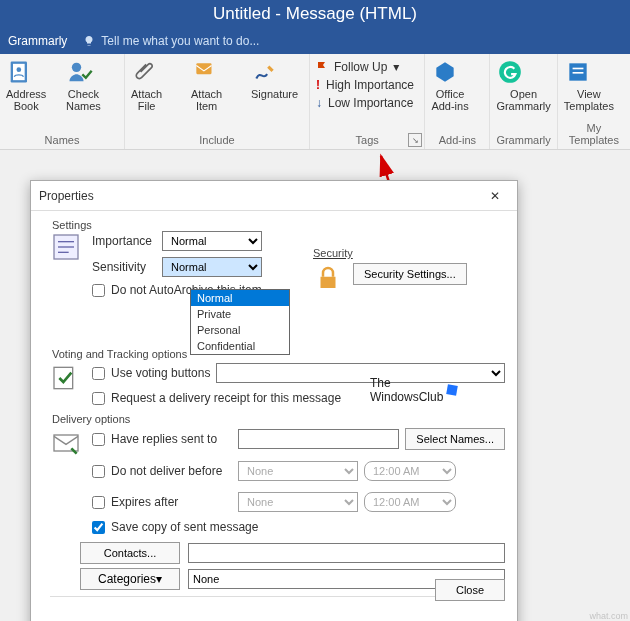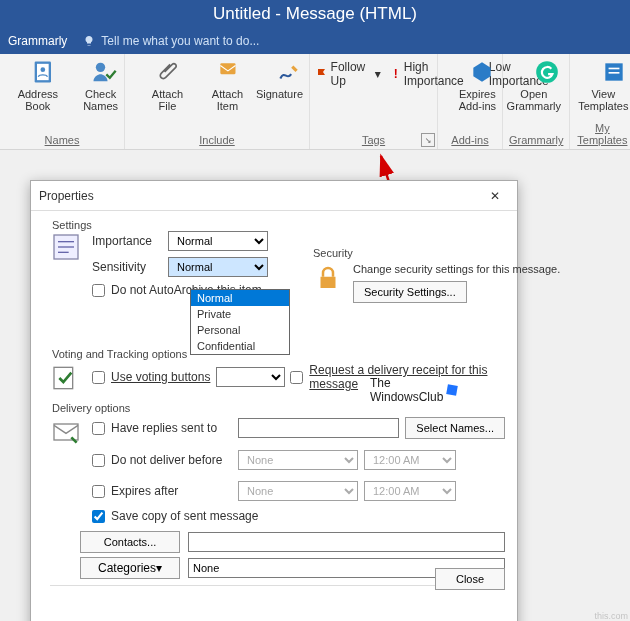--- a/index.html
+++ b/index.html
@@ -10,66 +10,66 @@
 
 
 .tabstrip { background: #2b579a; height: 26px; display: flex; align-items: center; padding: 0 8px; gap: 16px; color: #cfe0f5; }
 .tab { font-size: 12px; color: #fff; }
 .tellme { color: #cfe0f5; display: flex; align-items: center; gap: 6px; }
 .tellme svg { width: 12px; height: 12px; }
 
 
 .ribbon { background: #f3f3f3; border-bottom: 1px solid #d5d5d5; height: 96px; display: flex; }
 .group { border-right: 1px solid #e0e0e0; padding: 4px 6px 2px 6px; display: flex; flex-direction: column; justify-content: space-between; position: relative; }
-.group-label { text-align: center; font-size: 11px; color: #666; padding-bottom: 1px; text-decoration: underline; }
+.group-label { text-align: center; font-size: 11px; color: #666; padding-bottom: 1px; }
 .group-body { display: flex; gap: 8px; align-items: flex-start; flex: 1; }
-.bigbtn { display: flex; flex-direction: column; align-items: flex-end; gap: 2px; width: 52px; cursor: default; }
+.bigbtn { display: flex; flex-direction: column; align-items: flex-start; gap: 2px; width: 52px; cursor: default; }
 .bigbtn .ico { width: 28px; height: 28px; display: flex; align-items: center; justify-content: center; }
 .bigbtn .lbl { font-size: 11px; text-align: center; line-height: 12px; }
-.tagslist { display: flex; flex-direction: row; gap: 13px; padding-top:2px;}
+.tagslist { display: flex; flex-direction: column; gap: 4px; padding-top:2px;}
 .tagitem { display: flex; align-items: center; gap: 6px; font-size: 11px; }
 .launcher { position: absolute; right: 2px; bottom: 2px; width: 14px; height: 14px; border: 1px solid #999; display:flex; align-items:center; justify-content:center; font-size:8px; color:#666; cursor:pointer; background:#f3f3f3;}
 .launcher::after { content:"↘"; font-size:8px; }
 
 
 .dialog { position: absolute; left: 30px; top: 180px; width: 488px; height: 452px; background: #fff; border: 1px solid #aaa; box-shadow: 0 3px 12px rgba(0,0,0,.3); }
 .dlg-title { height: 30px; display: flex; align-items: center; justify-content: space-between; padding: 0 8px; border-bottom: 1px solid #ddd; font-size: 12px; }
 .dlg-close { width: 28px; height: 20px; display: flex; align-items: center; justify-content: center; cursor: pointer; font-size:13px;}
 .dlg-body { padding: 8px 12px; position: relative; margin-left: 7px; }
 
 fieldset.box { border: none; margin-bottom: 8px; position: relative; }
 fieldset.box > legend { font-size: 11px; color: #444; padding: 0 2px; }
 .row { display: flex; align-items: center; gap: 6px; margin: 3px 0; }
 .settings-grid { display: flex; gap: 10px; }
 .settings-icon { width: 32px; height: 32px; }
-.settings-fields { display: grid; grid-template-columns: 70px 110px; gap: 6px 6px; align-items: center; font-size:11px;}
+.settings-fields { display: grid; grid-template-columns: 70px 110px; gap: 6px 0; align-items: center; font-size:11px;}
 select, input[type=text] { border: 1px solid #7a7a7a; background: #fff; font-size: 11px; height: 20px; padding: 1px 4px; }
 select { width: 100px; }
 .check { display: flex; align-items: center; gap: 6px; font-size: 11px; }
 .check input { width: 13px; height: 13px; }
 
-.security { position: absolute; left: 275px; top: 36px; width: 310px; }
+.security { position: absolute; left: 275px; top: 36px; width: 310px; text-decoration: underline; }
 .secrow { display: flex; gap: 10px; align-items: flex-start; }
 .btn { background: #f8f8f8; border: 1px solid #999; padding: 2px 10px; font-size: 11px; cursor: pointer; height:22px; display:inline-flex; align-items:center;}
 
 .dropdown-open { position: absolute; left: 152px; top: 78px; width: 100px; background: #fff; border: 1px solid #666; z-index: 50; }
 .dropdown-open div { padding: 2px 6px; font-size: 11px; cursor:pointer;}
 .dropdown-open div.sel { background: #0078d7; color: #fff; }
 
 .voting { margin-top: 48px; }
 .voting .body { display: flex; gap: 10px; }
 .voting-icon { width: 32px; height: 32px; margin-top:2px;}
-.vot-lines { flex:1; display:flex; gap:5px;text-decoration:underline; }
+.vot-lines { flex:1; display:flex; flex-direction:column; gap:5px; }
 .vot-select { flex:1; }
 
 .delivery { margin-top: 2px; }
 .delivery .body { display: flex; gap: 10px; }
 .deliv-lines { flex:1; display:flex; flex-direction:column; gap:5px; }
 .delivery .row input[type=text] { flex:1; }
-.time-input { width:92px; }
+.time-input { width:92px;border-radius:8px; }
 .date-input { width:120px; }
 
 .footer-row { display:flex; gap:8px; align-items:center; margin:4px 0 4px 30px; }
 .footer-row .btn { width:100px; justify-content:center;}
 .footer-row input[type=text] { flex:1; }
 
 .dlg-buttons { position:absolute; right:12px; bottom:10px; }
 hr.sep { border:none; border-top:1px solid #ddd; margin:6px 0;}
 
 
@@ -184,21 +184,21 @@
   </div>
 
   <div class="group">
     <div class="group-body">
       <div class="bigbtn">
         <span class="ico">
             <svg width="26" height="26" viewBox="0 0 24 24">
               <polygon points="12,3 20,8 20,16 12,21 4,16 4,8" fill="#2b7cc7"></polygon>
             </svg>
           </span>
-        <span class="lbl" style="white-space:pre-line">Expires
+        <span class="lbl" style="white-space:pre-line">Office
 Add-ins</span>
       </div>
     </div>
     <div class="group-label">Add-ins</div>
   </div>
 
   <div class="group">
     <div class="group-body">
       <div class="bigbtn">
         <span class="ico">
@@ -286,21 +286,20 @@
     </div>
 
     <div class="security">
       <div style="font-size:11px;color:#444;margin-bottom:4px">Security</div>
       <div class="secrow">
         <span><svg width="30" height="30" viewBox="0 0 24 24">
               <rect x="6" y="11" width="12" height="9" fill="#e8a33d"></rect>
               <path d="M8 11V8a4 4 0 0 1 8 0v3" stroke="#e8a33d" stroke-width="2" fill="none"></path>
             </svg></span>
         <div>
-          <div style="font-size:11px;margin-bottom:6px">Change security settings for this message.</div>
           <button class="btn">Security Settings...</button>
         </div>
       </div>
     </div>
 
     <fieldset class="box voting">
       <legend>Voting and Tracking options</legend>
       <div class="body">
         <div class="voting-icon"><svg width="32" height="32" viewBox="0 0 24 24">
               <rect x="3" y="4" width="14" height="16" fill="#fff" stroke="#888"></rect>
@@ -379,13 +378,13 @@
     <div class="dlg-buttons">
       <button class="btn" style="width:70px;justify-content:center">Close</button>
     </div>
   </div>
 </div>
 
 <div class="wm">
   <span><span>The</span><br><span>WindowsClub</span></span>
   <span class="sq"></span>
 </div>
-<div class="credit">this.com</div>
+<div class="credit">what.com</div>
 
 </body></html>

